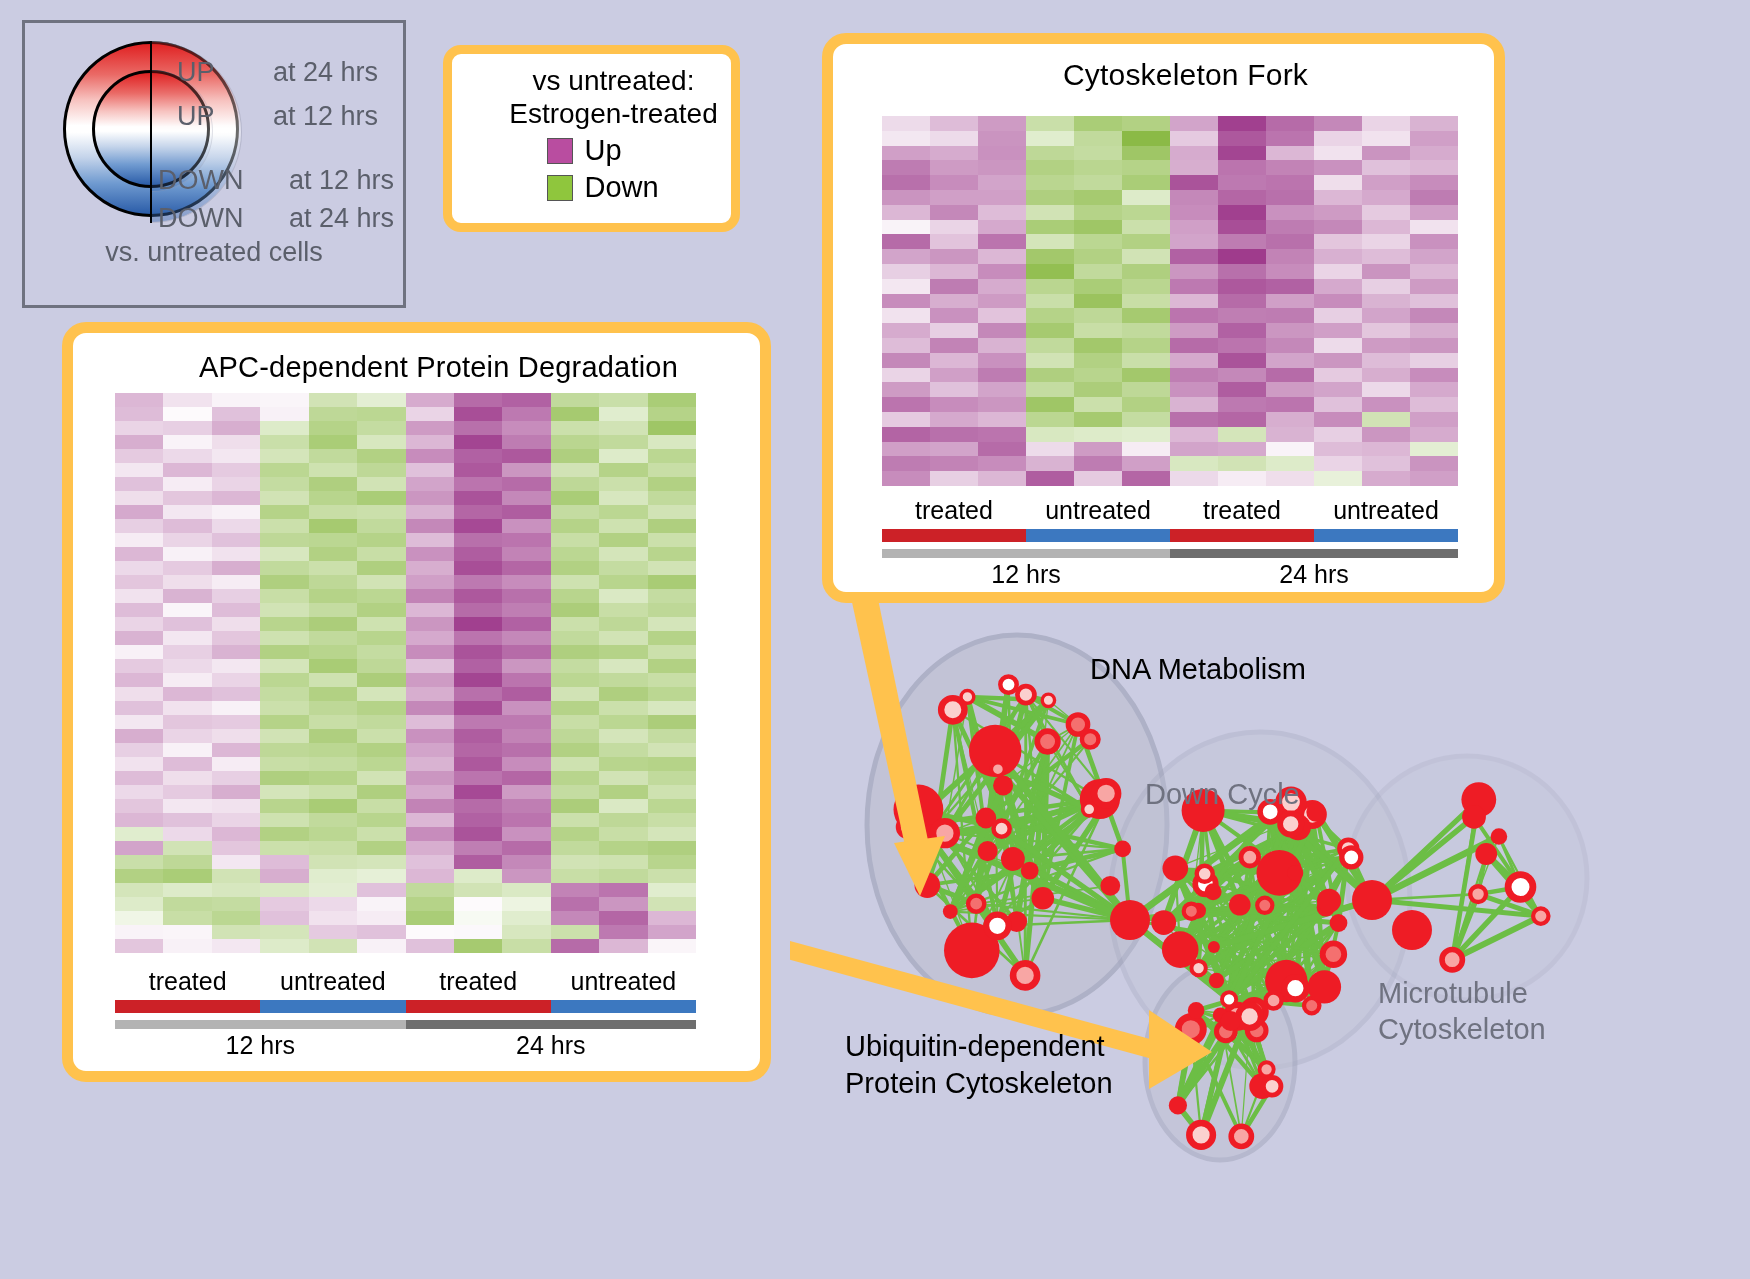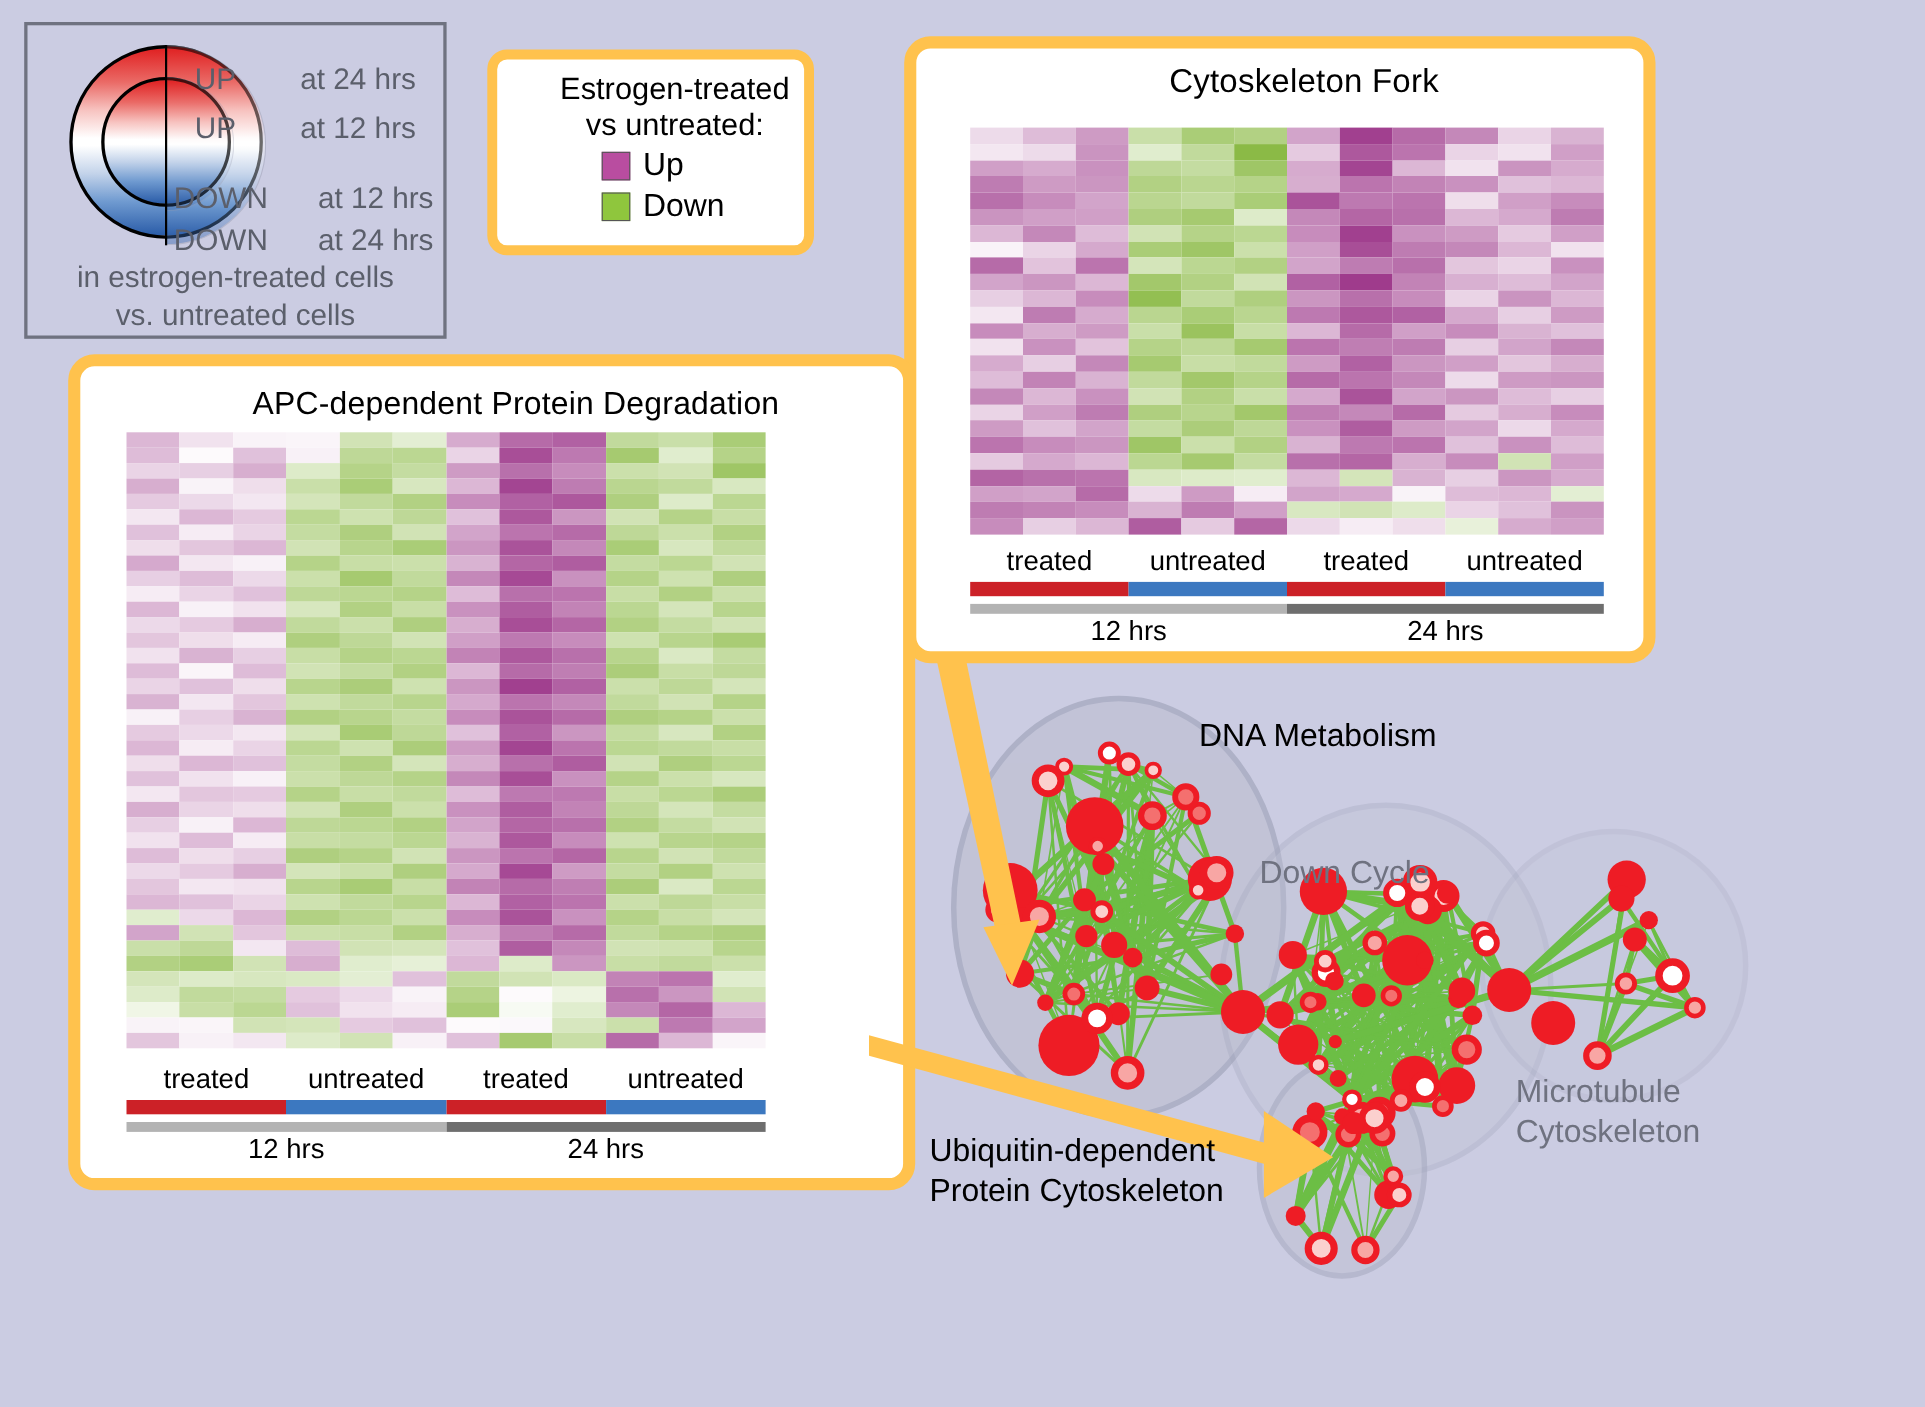--- a/index.html
+++ b/index.html
@@ -61,21 +61,21 @@
   }
   .krow{display:flex;align-items:center;justify-content:center;gap:12px;margin-top:4px;}
   .kswatch{width:26px;height:26px;border:1px solid #555;box-sizing:border-box;}
   .klabel{font-size:29px;color:#000;width:96px;text-align:left;}
 
   
   .panel{
     background:#ffffff;border:11px solid #ffc24d;border-radius:24px;box-sizing:border-box;
   }
   #panel-rep{left:822px;top:33px;width:683px;height:570px;}
-  #panel-apc{left:62px;top:322px;width:770px;height:760px;}
+  #panel-apc{left:62px;top:322px;width:709px;height:760px;}
   .panel-title{
     text-align:center;font-size:30px;color:#000;font-weight:normal;
     margin:0;padding-top:14px;letter-spacing:.2px;
   }
   #panel-apc .panel-title{padding-top:18px;font-size:29px;}
 
   
   .heat{display:grid;width:100%;height:100%;gap:0;}
   .heat div{width:100%;height:100%;}
   #rep-heat-wrap{position:absolute;left:49px;top:72px;width:576px;height:370px;}
@@ -116,29 +116,28 @@
   </div>
   <span class="wl-label" style="left:152px;top:34px;">UP</span>
   <span class="wl-label" style="left:248px;top:34px;">at 24 hrs</span>
   <span class="wl-label" style="left:152px;top:78px;">UP</span>
   <span class="wl-label" style="left:248px;top:78px;">at 12 hrs</span>
   <span class="wl-label" style="left:133px;top:142px;">DOWN</span>
   <span class="wl-label" style="left:264px;top:142px;">at 12 hrs</span>
   <span class="wl-label" style="left:133px;top:180px;">DOWN</span>
   <span class="wl-label" style="left:264px;top:180px;">at 24 hrs</span>
   <div id="wheel-bottom">
-    <div>in estrogen-treated cells</div>
     <div>vs. untreated cells</div>
   </div>
 </div>
 
 <div class="abs" id="key-box">
   <div class="ktitle">
+    <div>vs untreated:</div>
     <div>Estrogen-treated</div>
-    <div>vs untreated:</div>
   </div>
   <div class="krow">
     <span class="kswatch" id="sw-up" style="background: rgb(185, 77, 160);"></span>
     <span class="klabel">Up</span>
   </div>
   <div class="krow">
     <span class="kswatch" id="sw-down" style="background: rgb(143, 198, 61);"></span>
     <span class="klabel">Down</span>
   </div>
 </div>

